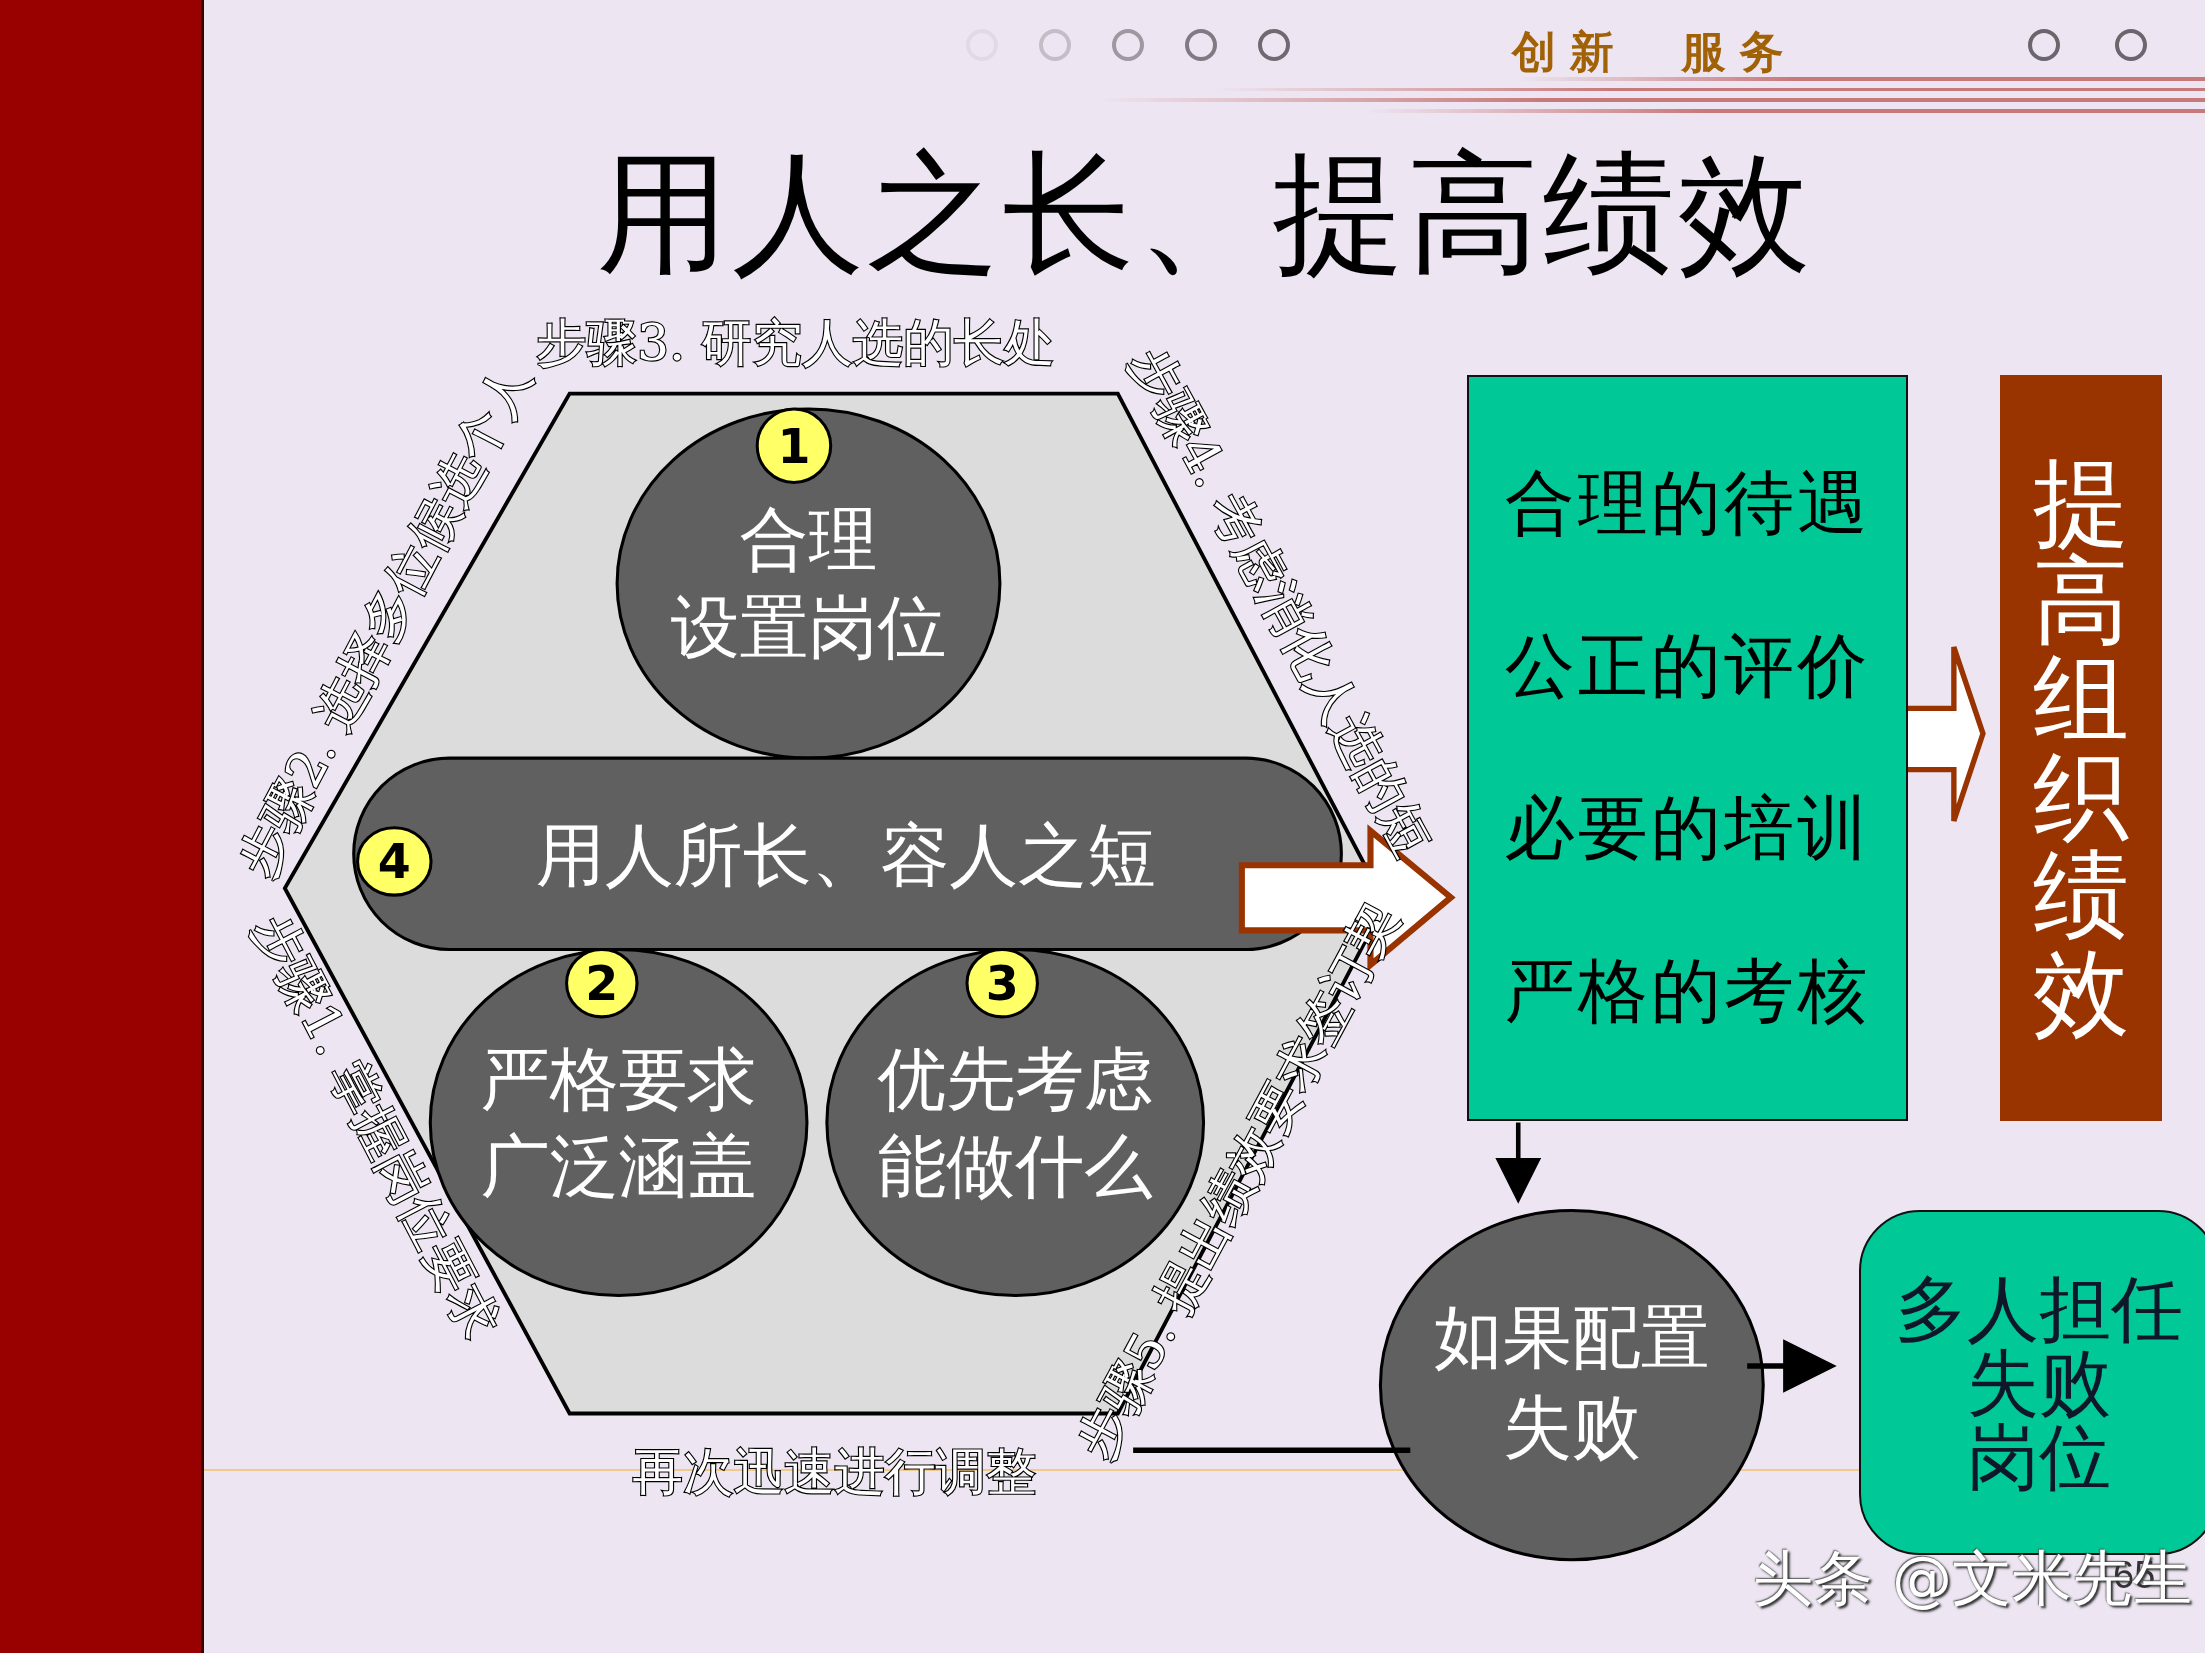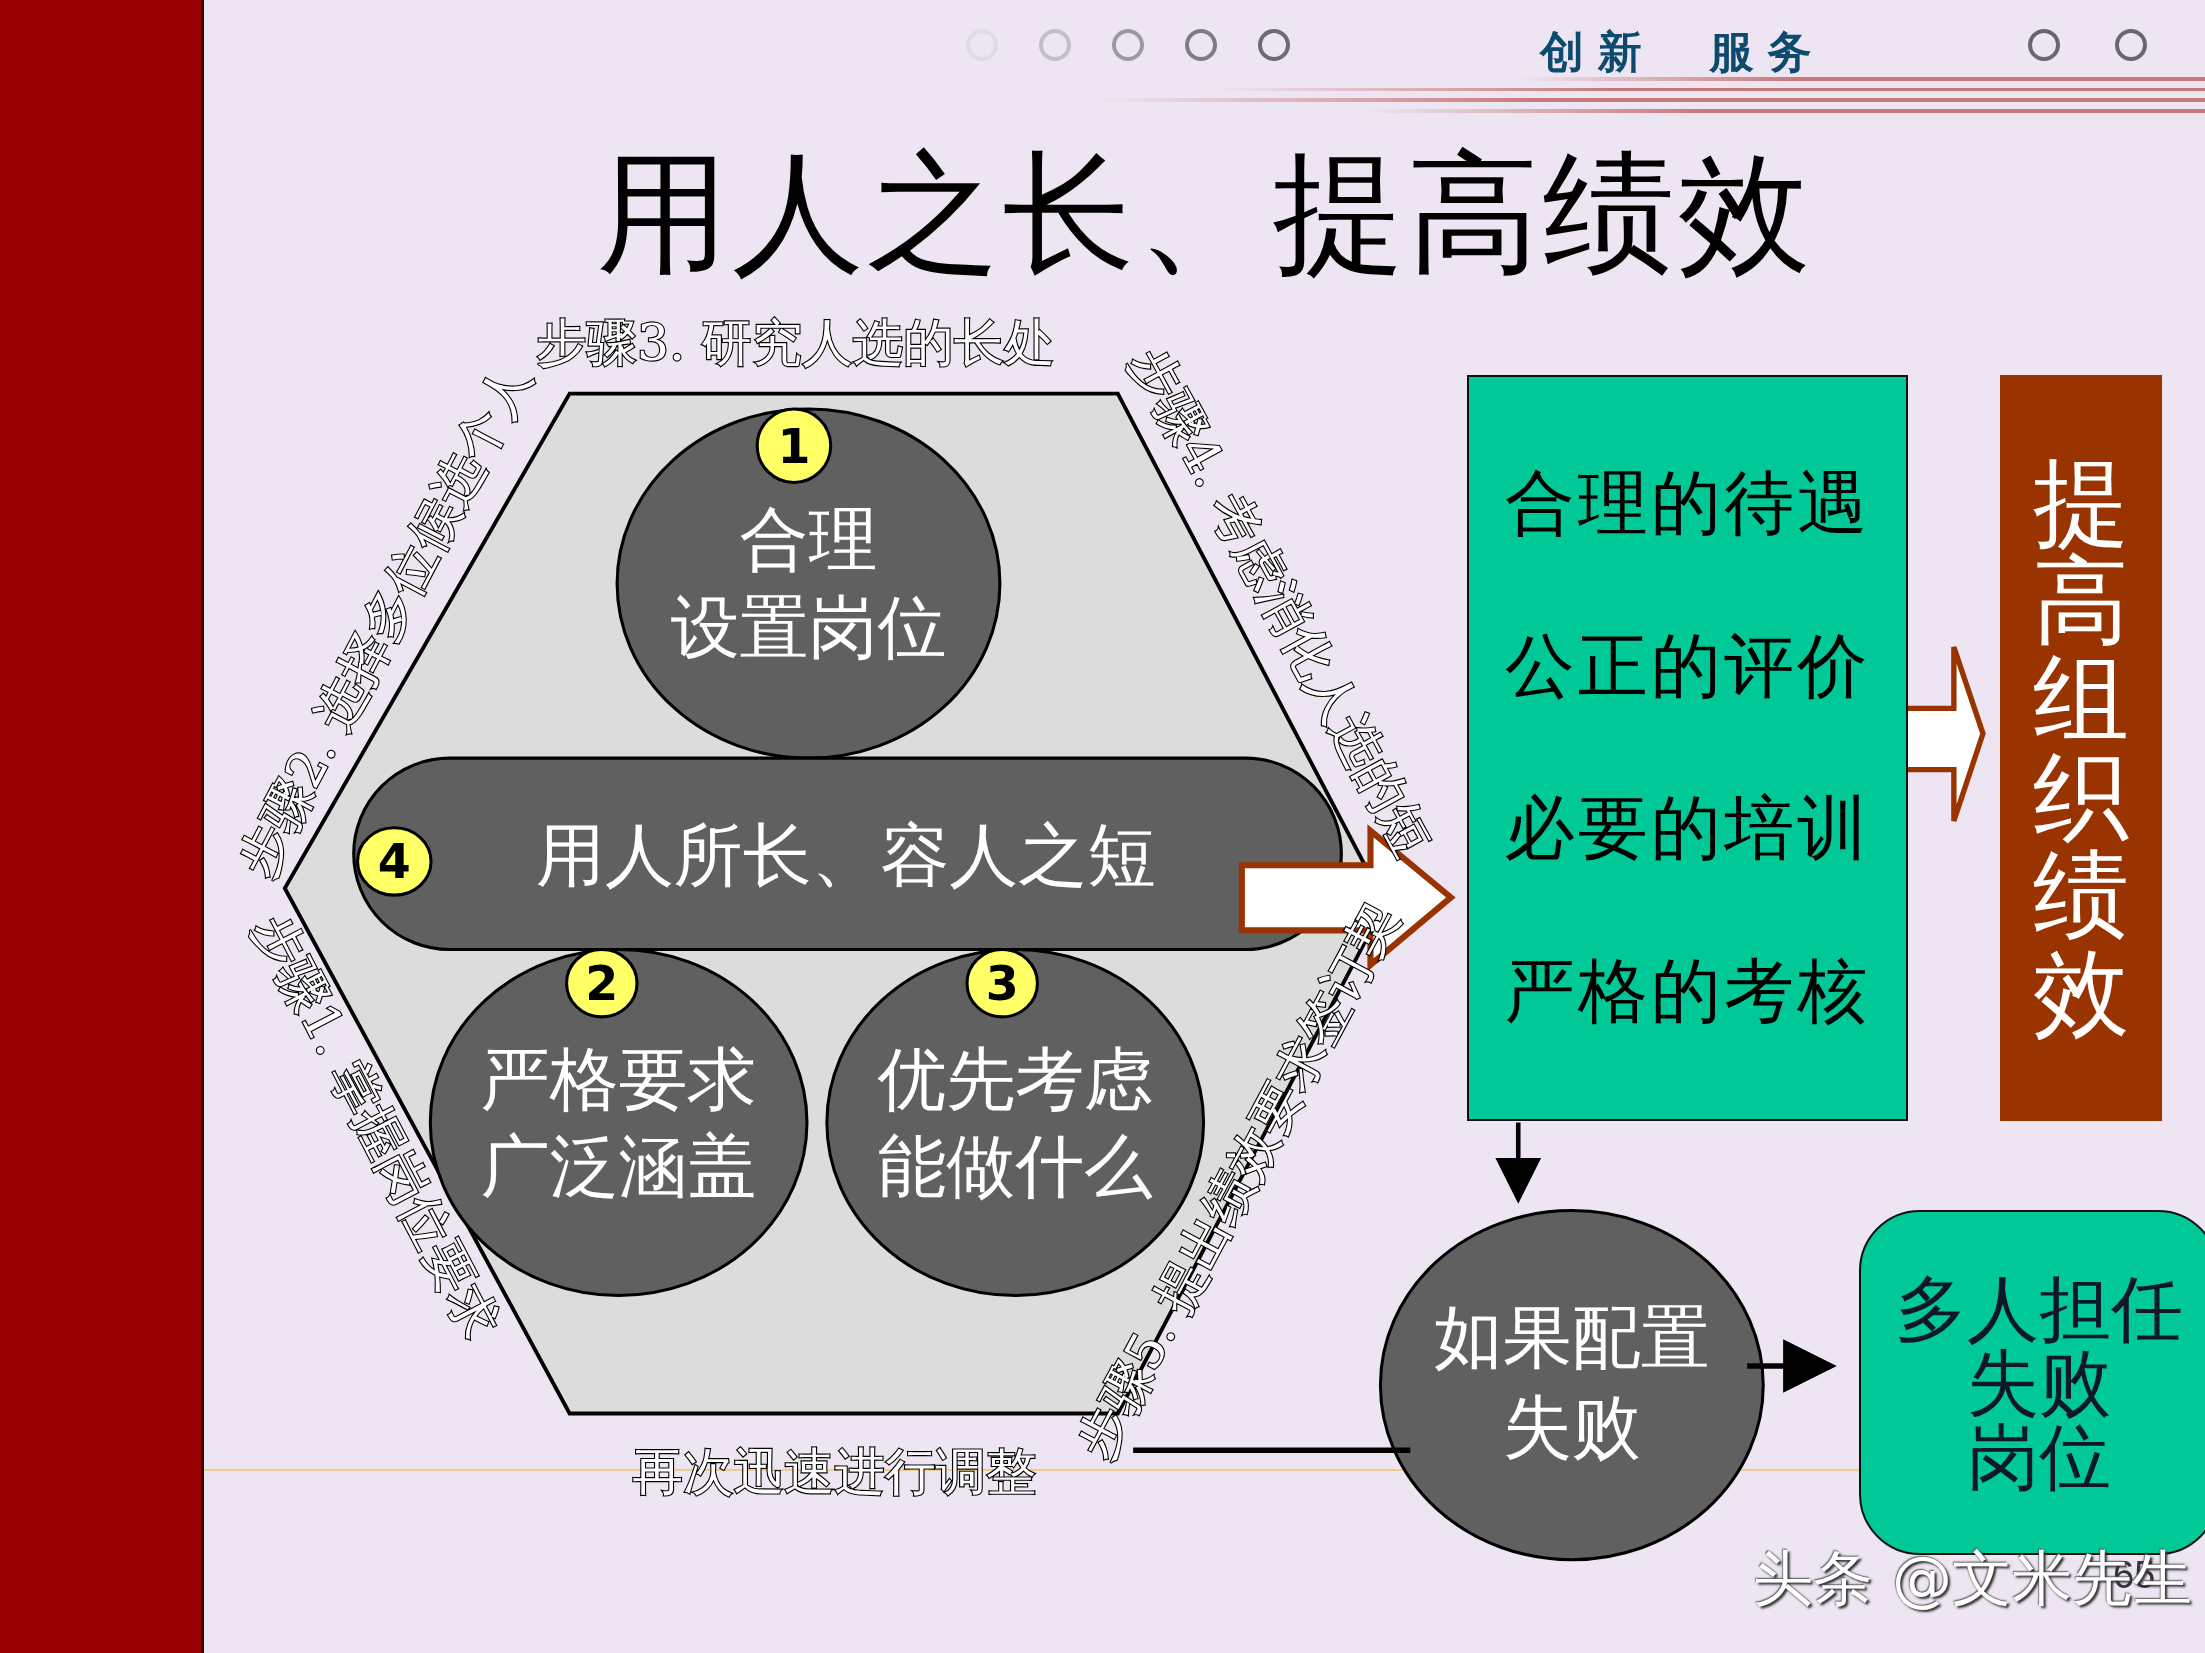--- a/index.html
+++ b/index.html
@@ -8,21 +8,21 @@
     background:#ede6f2;
     font-family:"DejaVu Sans", sans-serif;
   }
   .leftbar { position:absolute; left:0; top:0; width:201px; height:1654px; background:#990000; border-right:3.1px solid #3a0000; }
   .header-dots { position:absolute; top:29px; left:966px; display:flex; gap:41px; }
   .dot { width:32px; height:32px; border-radius:50%; box-sizing:border-box; border:4.6px solid #777; }
   .dot.d1 { border-color:#e0dae4; } .dot.d2 { border-color:#c3bdc6; } .dot.d3 { border-color:#9e98a0; }
   .dot.d4 { border-color:#807b82; } .dot.d5 { border-color:#6e6a70; }
   .header-dots-r { position:absolute; top:29px; left:2028px; display:flex; gap:55px; }
   .header-dots-r .dot { border-color:#6a666c; }
-  .brand { position:absolute; top:23px; left:1512px; font-size:44px; font-weight:bold; color:#0c4a6e; letter-spacing:13.8px; font-family:"DejaVu Serif", serif;margin-left:28px; }
+  .brand { position:absolute; top:23px; left:1512px; font-size:44px; font-weight:bold; color:#a16207; letter-spacing:13.8px; font-family:"DejaVu Serif", serif; }
   .brand span { margin-right:54px; }
   .stripes { position:absolute; left:995px; top:77px; width:1210px; height:46px; }
   .stripe { position:absolute; right:0; height:3.8px; background:linear-gradient(90deg, rgba(200,120,120,0), #c87a7a 40%, #c87a7a); }
   .title { position:absolute; top:126px; left:597px; font-size:132px; color:#000; font-family:"DejaVu Serif", serif; letter-spacing:3.1px; white-space:nowrap;text-align:right; }
   .gold-line { position:absolute; left:204px; top:1469px; width:2002px; height:2.3px; background:#f1c98a; }
   svg.diagram { position:absolute; left:0; top:0; }
   .step-label { font-family:"DejaVu Serif", serif; font-size:66px; fill:#fff; stroke:#000; stroke-width:3px; paint-order:stroke; }
   .circ-text { font-family:"DejaVu Serif", serif; fill:#fff; font-size:90px; }
   .badge-text { font-family:"DejaVu Sans", sans-serif; font-weight:bold; font-size:62px; fill:#000; }
   .green-box { position:absolute; left:1467px; top:375px; width:441px; height:746px; background:#00c896; border:2.3px solid #111; box-sizing:border-box; display:flex; flex-direction:column; justify-content:space-around; align-items:center; padding:46px 0; }

